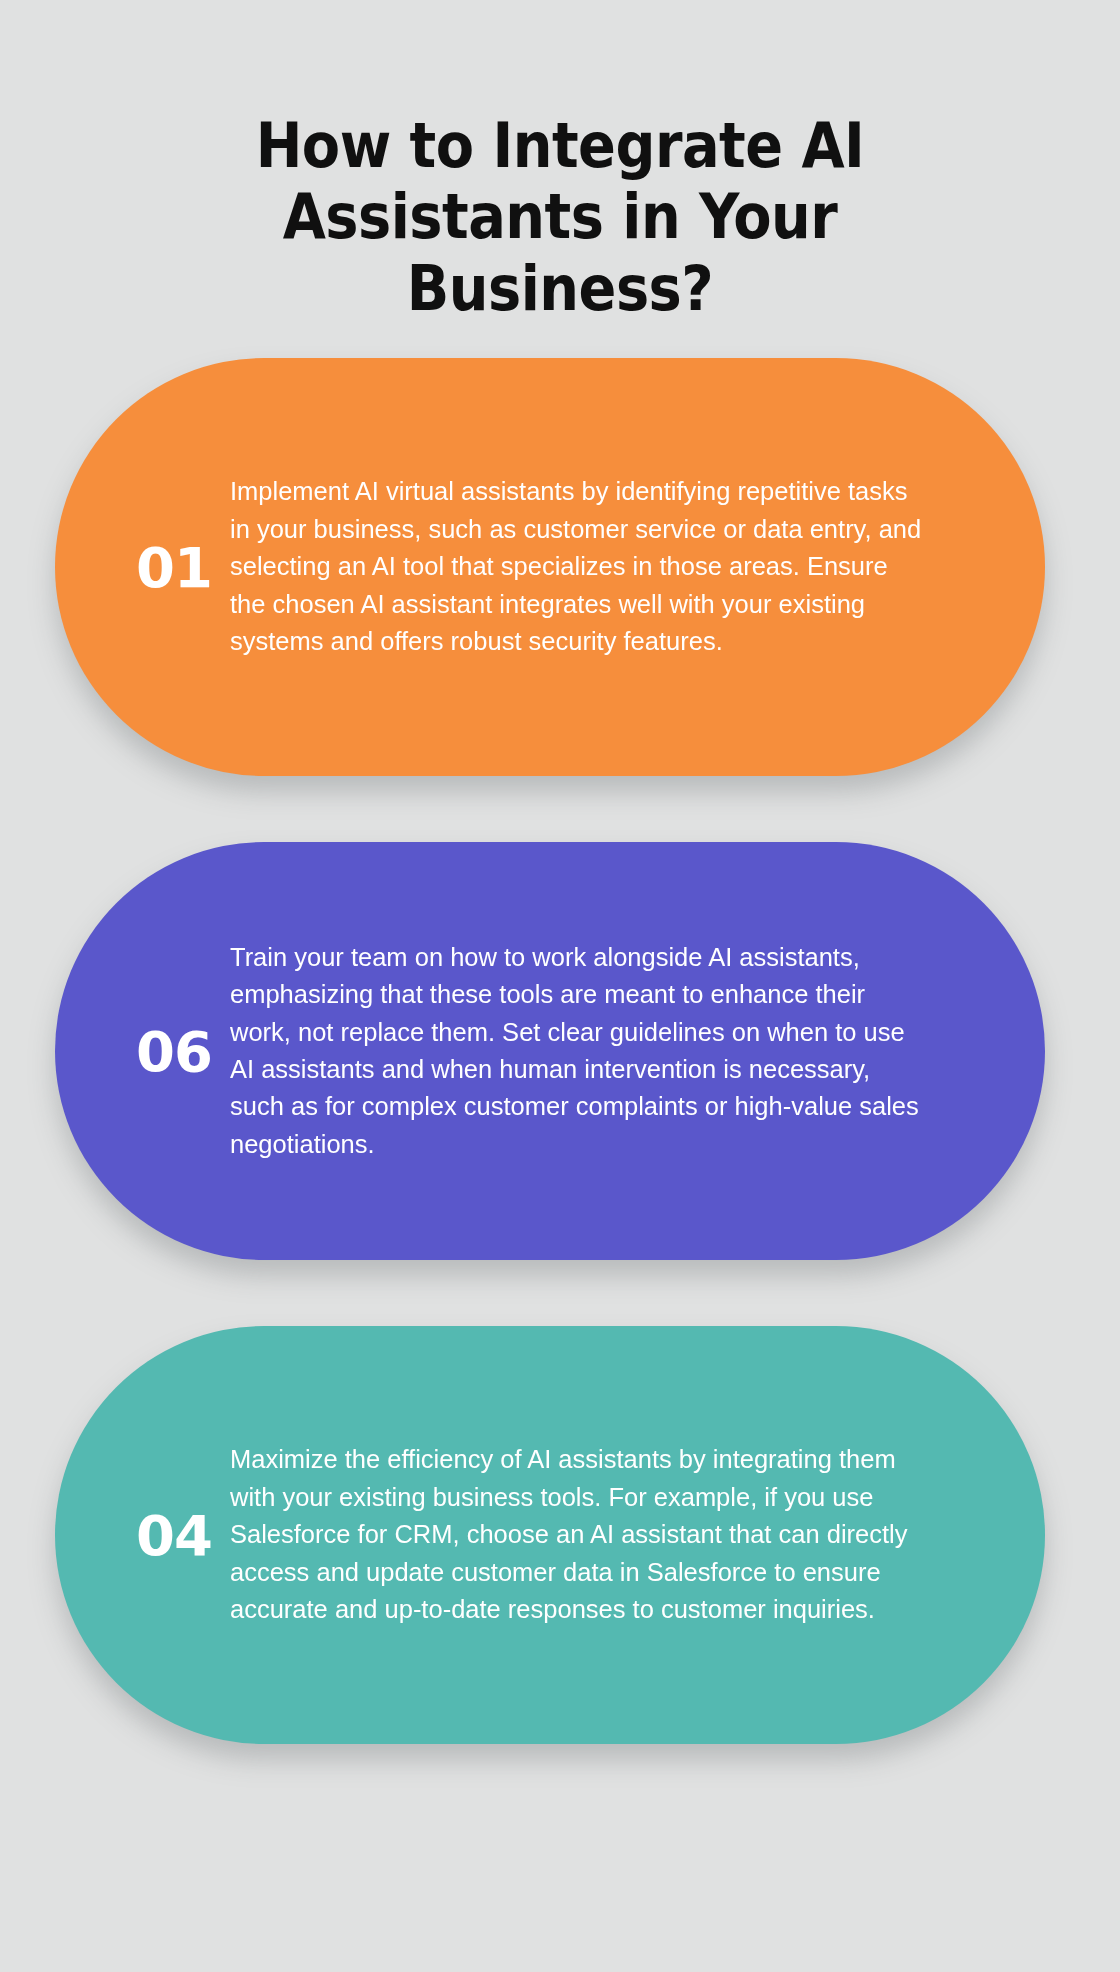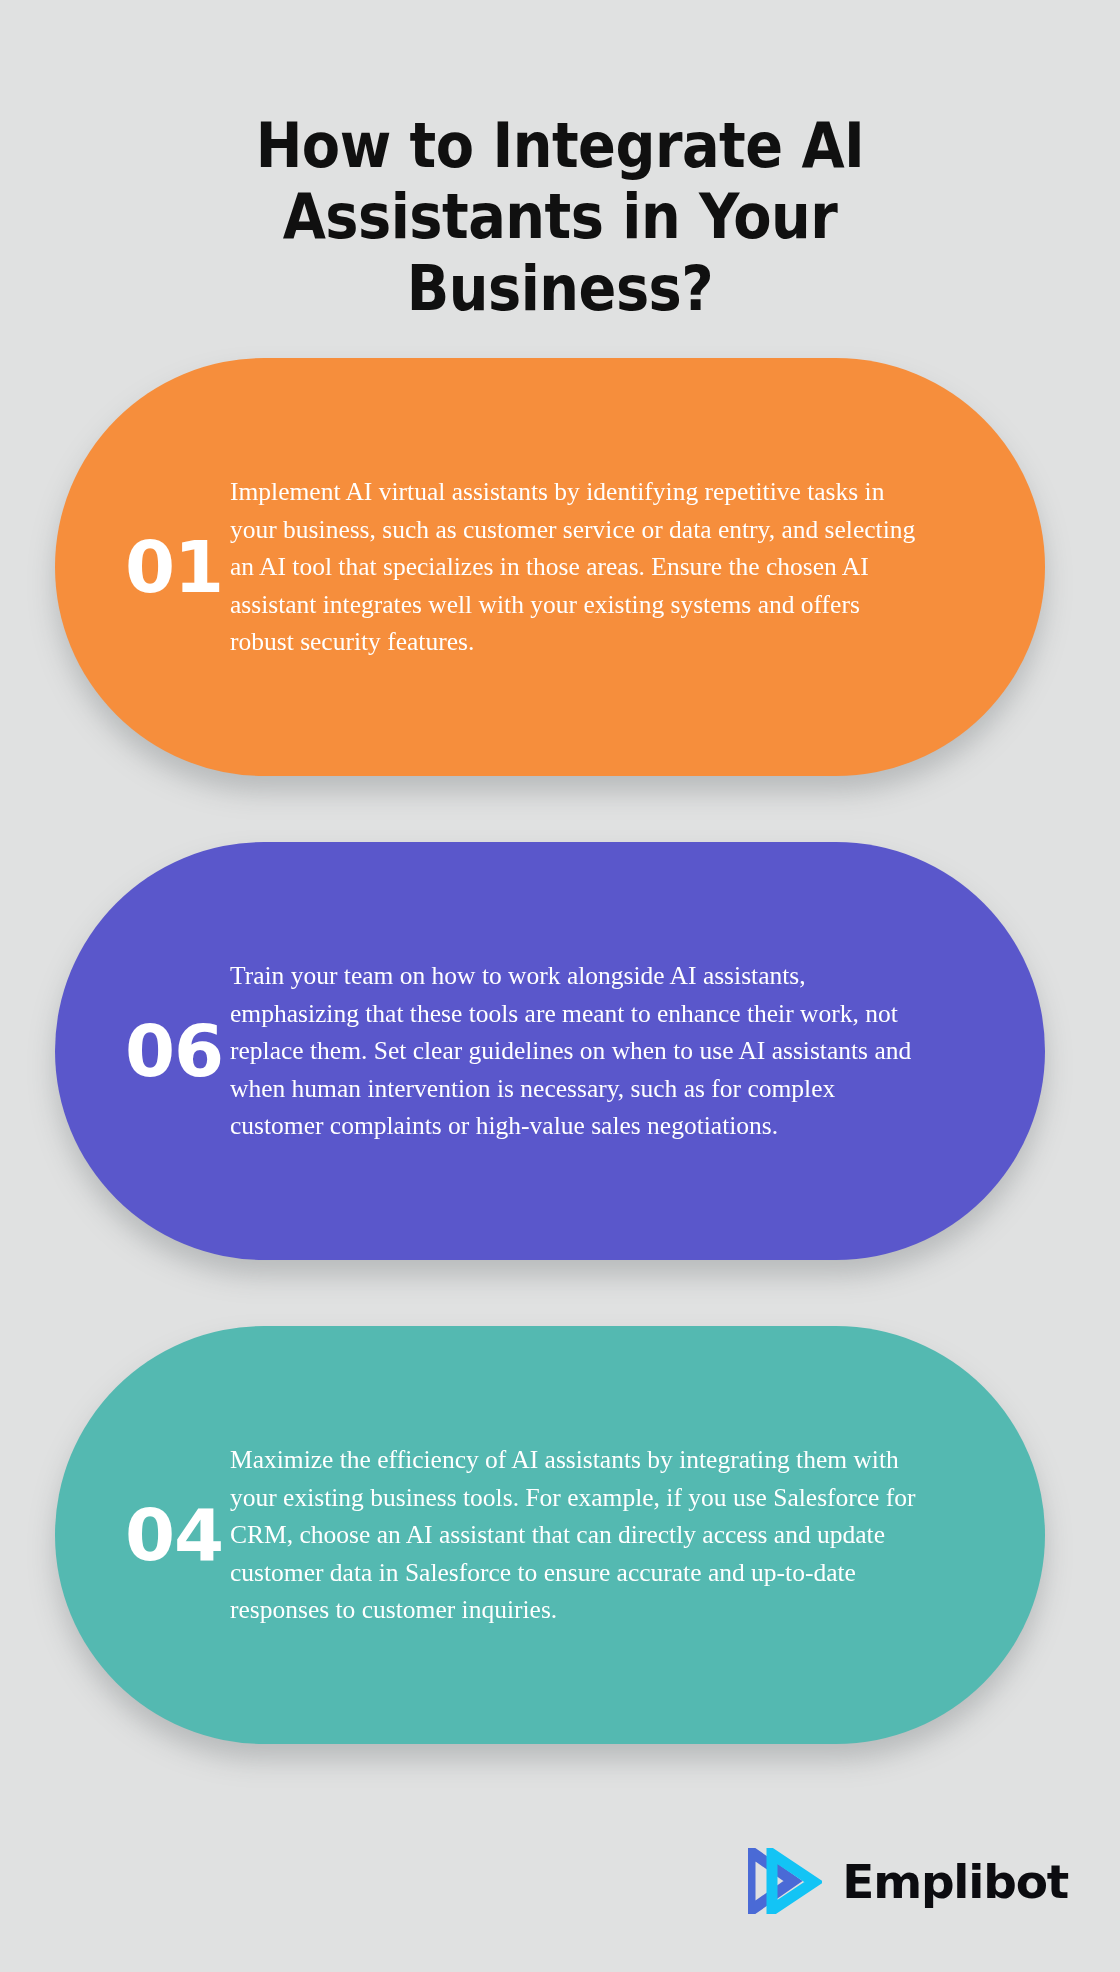--- a/index.html
+++ b/index.html
@@ -78,29 +78,29 @@
     margin-left: 55px;
   }
 
   .card-number {
     flex: 0 0 auto;
     width: 175px;
     text-align: center;
     color: #ffffff;
     font-family: "DejaVu Sans", "Liberation Sans", sans-serif;
     font-weight: bold;
-    font-size: 72px;
+    font-size: 56px;
     letter-spacing: -1px;
     padding-left: 63px;
   }
 
   .card-text {
     flex: 1 1 auto;
     color: #ffffff;
-    font-family: Liberation Serif, serif;
+    font-family: Liberation Sans, sans-serif;
     font-size: 25.5px;
     line-height: 1.47;
     padding-right: 120px;
     padding-top: 6px;
     padding-bottom: 6px;
     font-weight: 400;
   }
 
   
   .logo {
@@ -147,25 +147,14 @@
       <div class="card-text">Train your team on how to work alongside AI assistants, emphasizing that these tools are meant to enhance their work, not replace them. Set clear guidelines on when to use AI assistants and when human intervention is necessary, such as for complex customer complaints or high-value sales negotiations.</div>
     </div>
 
     <div class="card card-3">
       <div class="card-number">04</div>
       <div class="card-text">Maximize the efficiency of AI assistants by integrating them with your existing business tools. For example, if you use Salesforce for CRM, choose an AI assistant that can directly access and update customer data in Salesforce to ensure accurate and up-to-date responses to customer inquiries.</div>
     </div>
 
   </div>
 
-  <div class="logo">
-    <span class="logo-mark">
-      <svg width="74" height="66" viewBox="0 0 74 66" xmlns="http://www.w3.org/2000/svg">
-
-        <path d="M2 3 L2 63 L45 33 Z" fill="none" stroke="#4a6ad6" stroke-width="11" stroke-linejoin="miter"></path>
-
-        <path d="M24 6 L24 62 L66 34 Z" fill="none" stroke="#13c4f5" stroke-width="11" stroke-linejoin="miter"></path>
-      </svg>
-    </span>
-    <span class="logo-word">Emplibot</span>
-  </div>
 
 </div>
 
 </body></html>

